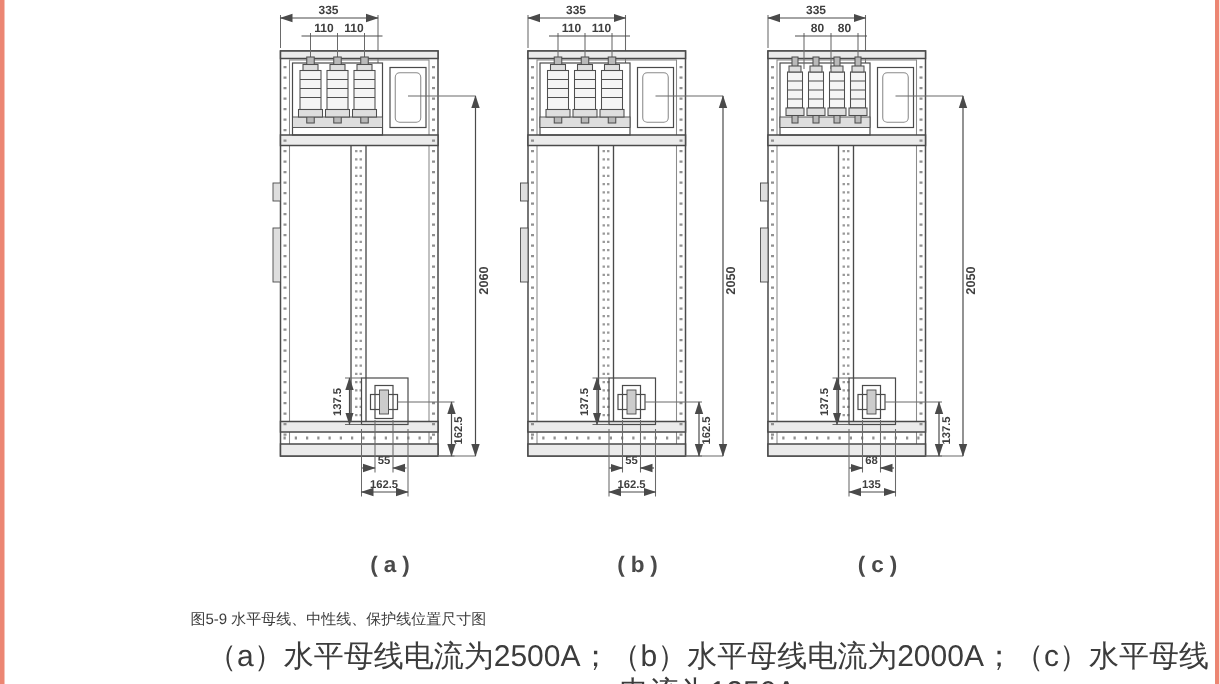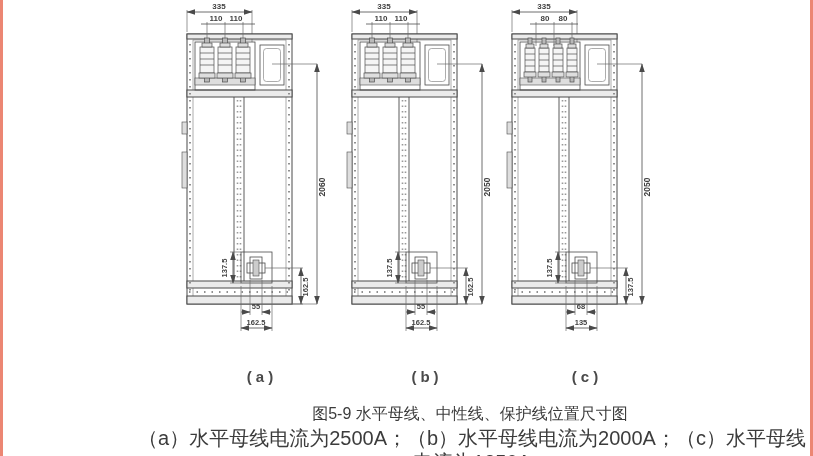--- a/index.html
+++ b/index.html
@@ -13,21 +13,21 @@
   .edge-right { right:0; }
   .figure { position:absolute; top:2px; width:170px;font-weight:bold; }
   .fig-a { left:177px; }
   .fig-b { left:342px; }
   .fig-c { left:502px; }
   .fig-label {
     position:absolute; top:366px; width:170px; text-align:center;
     font-size:15px; letter-spacing:4px; color:#4a4a4a;
   }
   .caption { position:absolute; left:127px; top:402px; }
-  .caption-title { font-size:16px; line-height:24px; color:#3c3c3c;text-align:center; }
+  .caption-title { font-size:10px; line-height:24px; color:#3c3c3c; }
   .caption-legend { font-size:20px; line-height:24px; color:#3c3c3c; padding-left:4px;text-align:center; }
   svg text { font-family:"Liberation Sans", sans-serif; fill:#3f3f3f; }
 </style>
 </head>
 <body>
 
 <svg width="0" height="0" style="position:absolute" aria-hidden="true">
   <defs>
     <marker id="ar" markerWidth="9" markerHeight="8" refX="8" refY="4" orient="auto-start-reverse" markerUnits="userSpaceOnUse">
       <path d="M0,1.2 L8.5,4 L0,6.8 Z" fill="#4a4a4a"></path>

